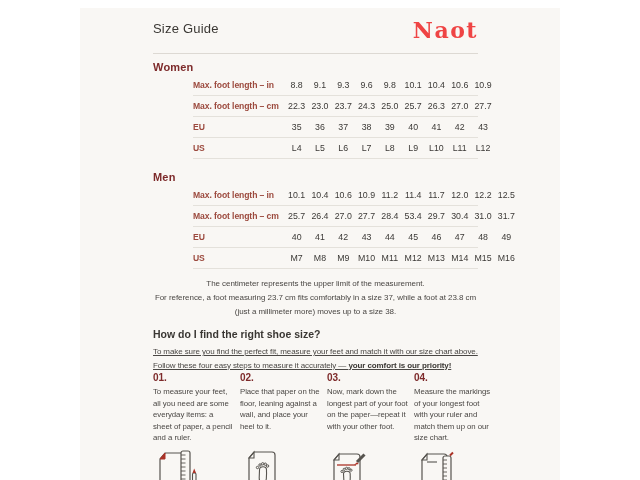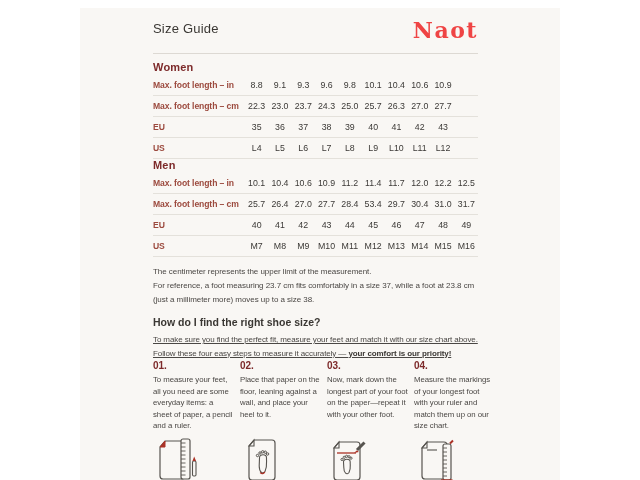--- a/index.html
+++ b/index.html
@@ -10,27 +10,27 @@
 
   
   .hdr { display:flex; justify-content:space-between; align-items:flex-start;
          padding-top:13px; height:46px; border-bottom:1px solid #ddd9d3; }
   .page-title { font-size:13px; color:#3a3733; letter-spacing:.2px; }
   .logo { font-family:"DejaVu Serif", serif; font-weight:700; font-size:22px;
           line-height:22px; color:#ef4444; letter-spacing:1.5px; margin-top:-2px; }
 
   
   .sec-h { font-size:11px; font-weight:700; color:#7d2a2a; margin-top:7px; letter-spacing:.2px; }
-  .stable { margin-top:2px; }
+  .stable { margin-top:2px;margin-left:40px; }
   .trow { display:flex; align-items:center; height:21px; border-bottom:1px solid #e4e1db; }
   .tlabel { flex:0 0 92px; font-size:8.6px; font-weight:700; color:#9c4a3e; letter-spacing:-.1px; }
   .tcell { flex:0 0 23.3px; font-size:8.8px; color:#3b3936; text-align:center; }
 
   
-  .note { margin-top:8px; font-size:8px; line-height:14px; color:#4a4744; letter-spacing:-.05px; }
+  .note { margin-top:8px; font-size:8px; line-height:14px; color:#4a4744; letter-spacing:-.05px;text-align:center; }
   .note span { display:block; }
   .guide-h { margin-top:9px; font-size:10.5px; font-weight:700; color:#3a3733; }
   .intro { margin-top:5px; font-size:8px; line-height:13.5px; color:#4a4744; letter-spacing:-.1px;text-decoration:underline; }
   .intro b { color:#3a3733; }
 
   
   .steps { display:flex; }
   .step { width:87px; flex:0 0 87px; padding-right:6px; }
   .step-num { font-size:10px; font-weight:700; color:#7d2a2a; margin-bottom:3px; }
   .step-text { font-size:7.8px; line-height:11.5px; color:#4a4744; letter-spacing:-.05px; }
@@ -96,21 +96,21 @@
           <span class="tcell">L6</span>
           <span class="tcell">L7</span>
           <span class="tcell">L8</span>
           <span class="tcell">L9</span>
           <span class="tcell">L10</span>
           <span class="tcell">L11</span>
           <span class="tcell">L12</span>
         </div>
       </div>
 
-    <div class="sec-h" style="margin-top:0;">Men</div>
+    <div class="sec-h" style="margin-top:12px;">Men</div>
     <div class="stable" id="men-table">
         <div class="trow">
           <span class="tlabel">Max. foot length – in</span>
           <span class="tcell">10.1</span>
           <span class="tcell">10.4</span>
           <span class="tcell">10.6</span>
           <span class="tcell">10.9</span>
           <span class="tcell">11.2</span>
           <span class="tcell">11.4</span>
           <span class="tcell">11.7</span>

